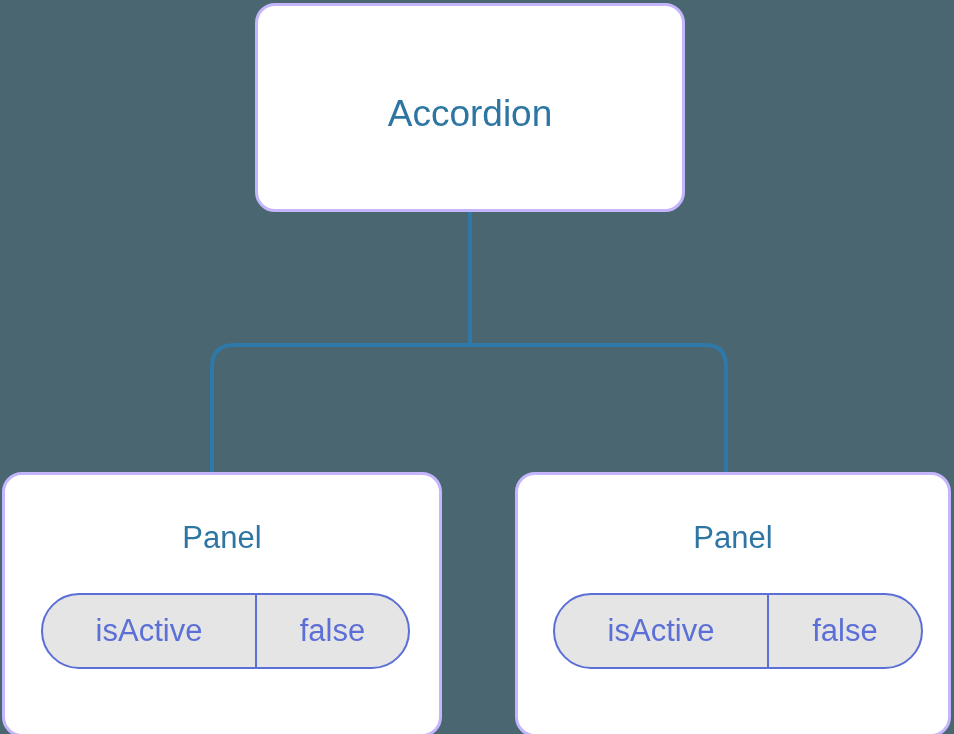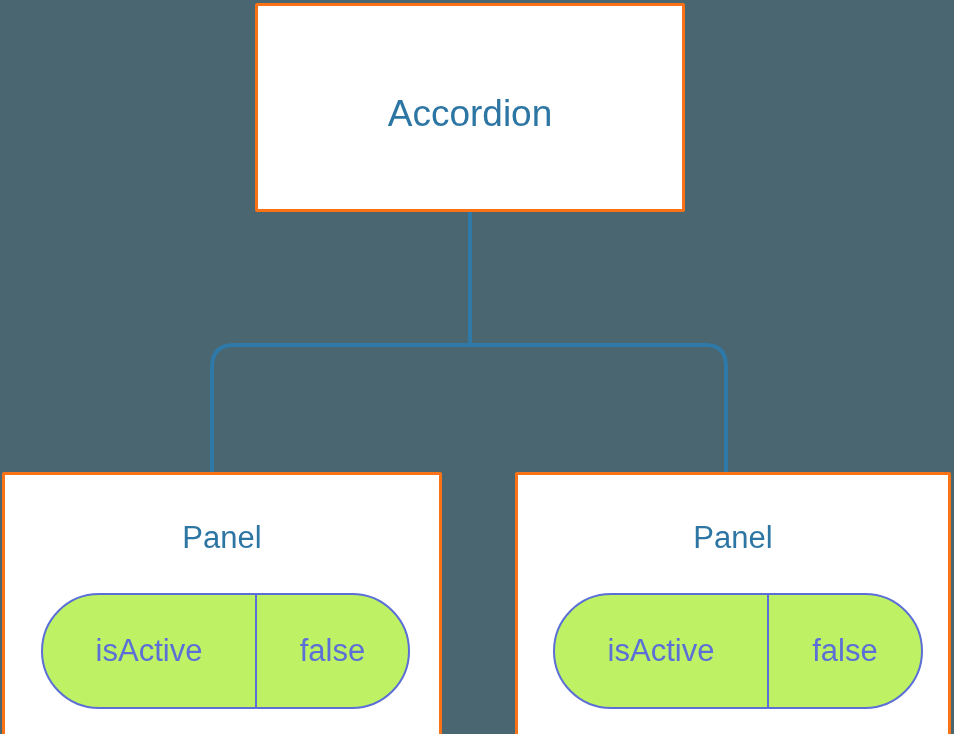--- a/index.html
+++ b/index.html
@@ -29,22 +29,22 @@
     width: 954px;
     height: 734px;
     z-index: 1;
   }
 
   
   .node {
     position: absolute;
     box-sizing: border-box;
     background: #ffffff;
-    border: 3px solid #f97316;
-    border-radius: 2px;
+    border: 3px solid #c4b5fd;
+    border-radius: 20px;
     z-index: 2;
     text-decoration: underline;
   }
 
   .node-title {
     position: absolute;
     left: 0;
     right: 0;
     text-align: center;
     color: #2d76a4;
@@ -90,22 +90,22 @@
   }
 
   
   .prop-pill {
     position: absolute;
     box-sizing: border-box;
     display: flex;
     align-items: stretch;
     border: 2px solid #5b6fd6;
     border-radius: 999px;
-    background: #bef264;
-    height: 116px;
+    background: #e5e5e5;
+    height: 76px;
     top: 118px;
   }
   #node-panel-0 .prop-pill {
     left: 36px;
     width: 369px;
   }
   #node-panel-1 .prop-pill {
     left: 35px;
     width: 370px;
   }

